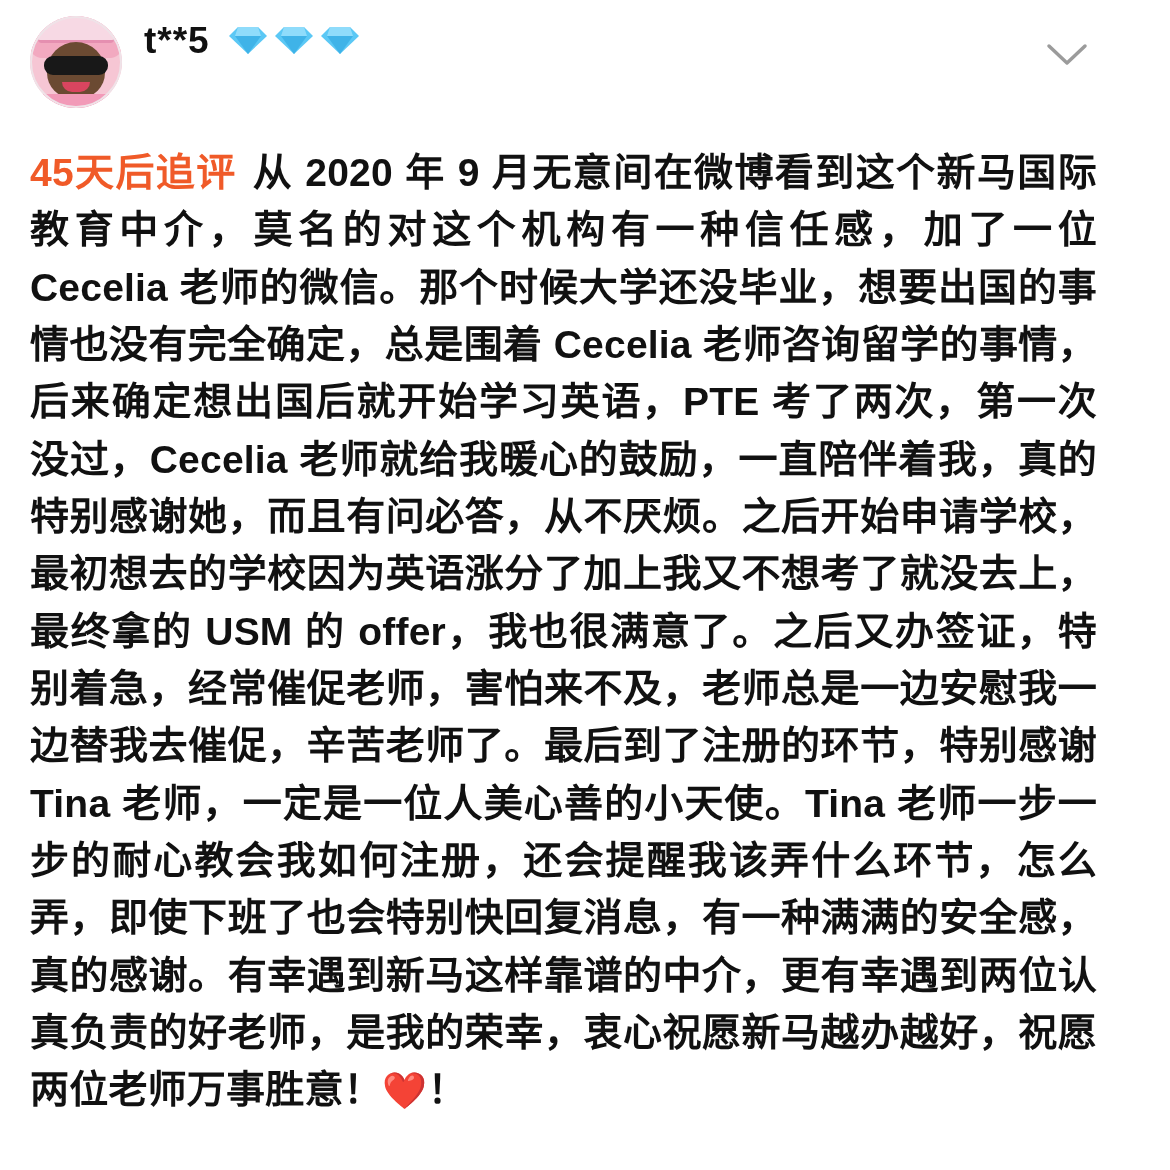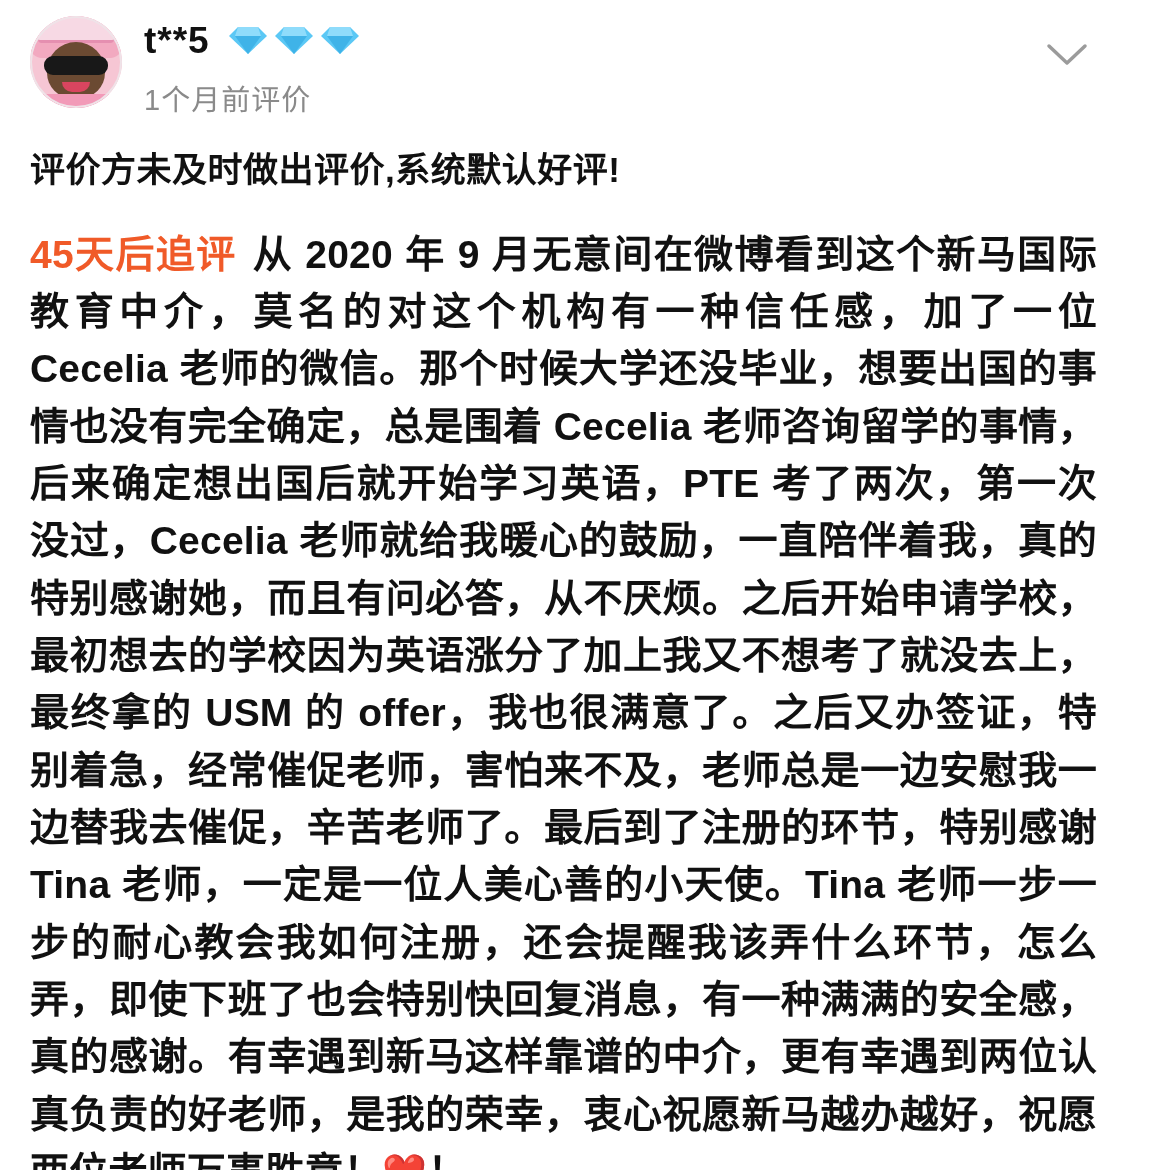--- a/index.html
+++ b/index.html
@@ -205,29 +205,27 @@
           </span>
           <span>
             <svg class="diamond" viewBox="0 0 40 30" xmlns="http://www.w3.org/2000/svg">
               <polygon points="10,2 30,2 39,11 20,29 1,11" fill="#5bc8f5"></polygon>
               <polygon points="10,2 30,2 33,11 7,11" fill="#8fdcfb"></polygon>
               <polygon points="7,11 33,11 20,29" fill="#3fb3e8"></polygon>
             </svg>
           </span>
         </div>
       </div>
-      <div class="review-time">1个月前评价</div>
     </div>
 
     <div class="chevron-btn">
       <svg width="44" height="28" viewBox="0 0 44 28" xmlns="http://www.w3.org/2000/svg">
         <polyline points="4,6 22,23 40,6" fill="none" stroke="#9b9b9b" stroke-width="3.5" stroke-linecap="round" stroke-linejoin="round"></polyline>
       </svg>
     </div>
   </div>
 
-  <div class="first-comment">评价方未及时做出评价,系统默认好评!</div>
 
   <div class="append-block">
     <span class="append-label">45天后追评</span><span>从 2020 年 9 月无意间在微博看到这个新马国际教育中介，莫名的对这个机构有一种信任感，加了一位 Cecelia 老师的微信。那个时候大学还没毕业，想要出国的事情也没有完全确定，总是围着 Cecelia 老师咨询留学的事情，后来确定想出国后就开始学习英语，PTE 考了两次，第一次没过，Cecelia 老师就给我暖心的鼓励，一直陪伴着我，真的特别感谢她，而且有问必答，从不厌烦。之后开始申请学校，最初想去的学校因为英语涨分了加上我又不想考了就没去上，最终拿的 USM 的 offer，我也很满意了。之后又办签证，特别着急，经常催促老师，害怕来不及，老师总是一边安慰我一边替我去催促，辛苦老师了。最后到了注册的环节，特别感谢 Tina 老师，一定是一位人美心善的小天使。Tina 老师一步一步的耐心教会我如何注册，还会提醒我该弄什么环节，怎么弄，即使下班了也会特别快回复消息，有一种满满的安全感，真的感谢。有幸遇到新马这样靠谱的中介，更有幸遇到两位认真负责的好老师，是我的荣幸，衷心祝愿新马越办越好，祝愿两位老师万事胜意！</span><span class="heart">❤️</span><span>！</span>
   </div>
 
 </div>
 
 </body></html>

